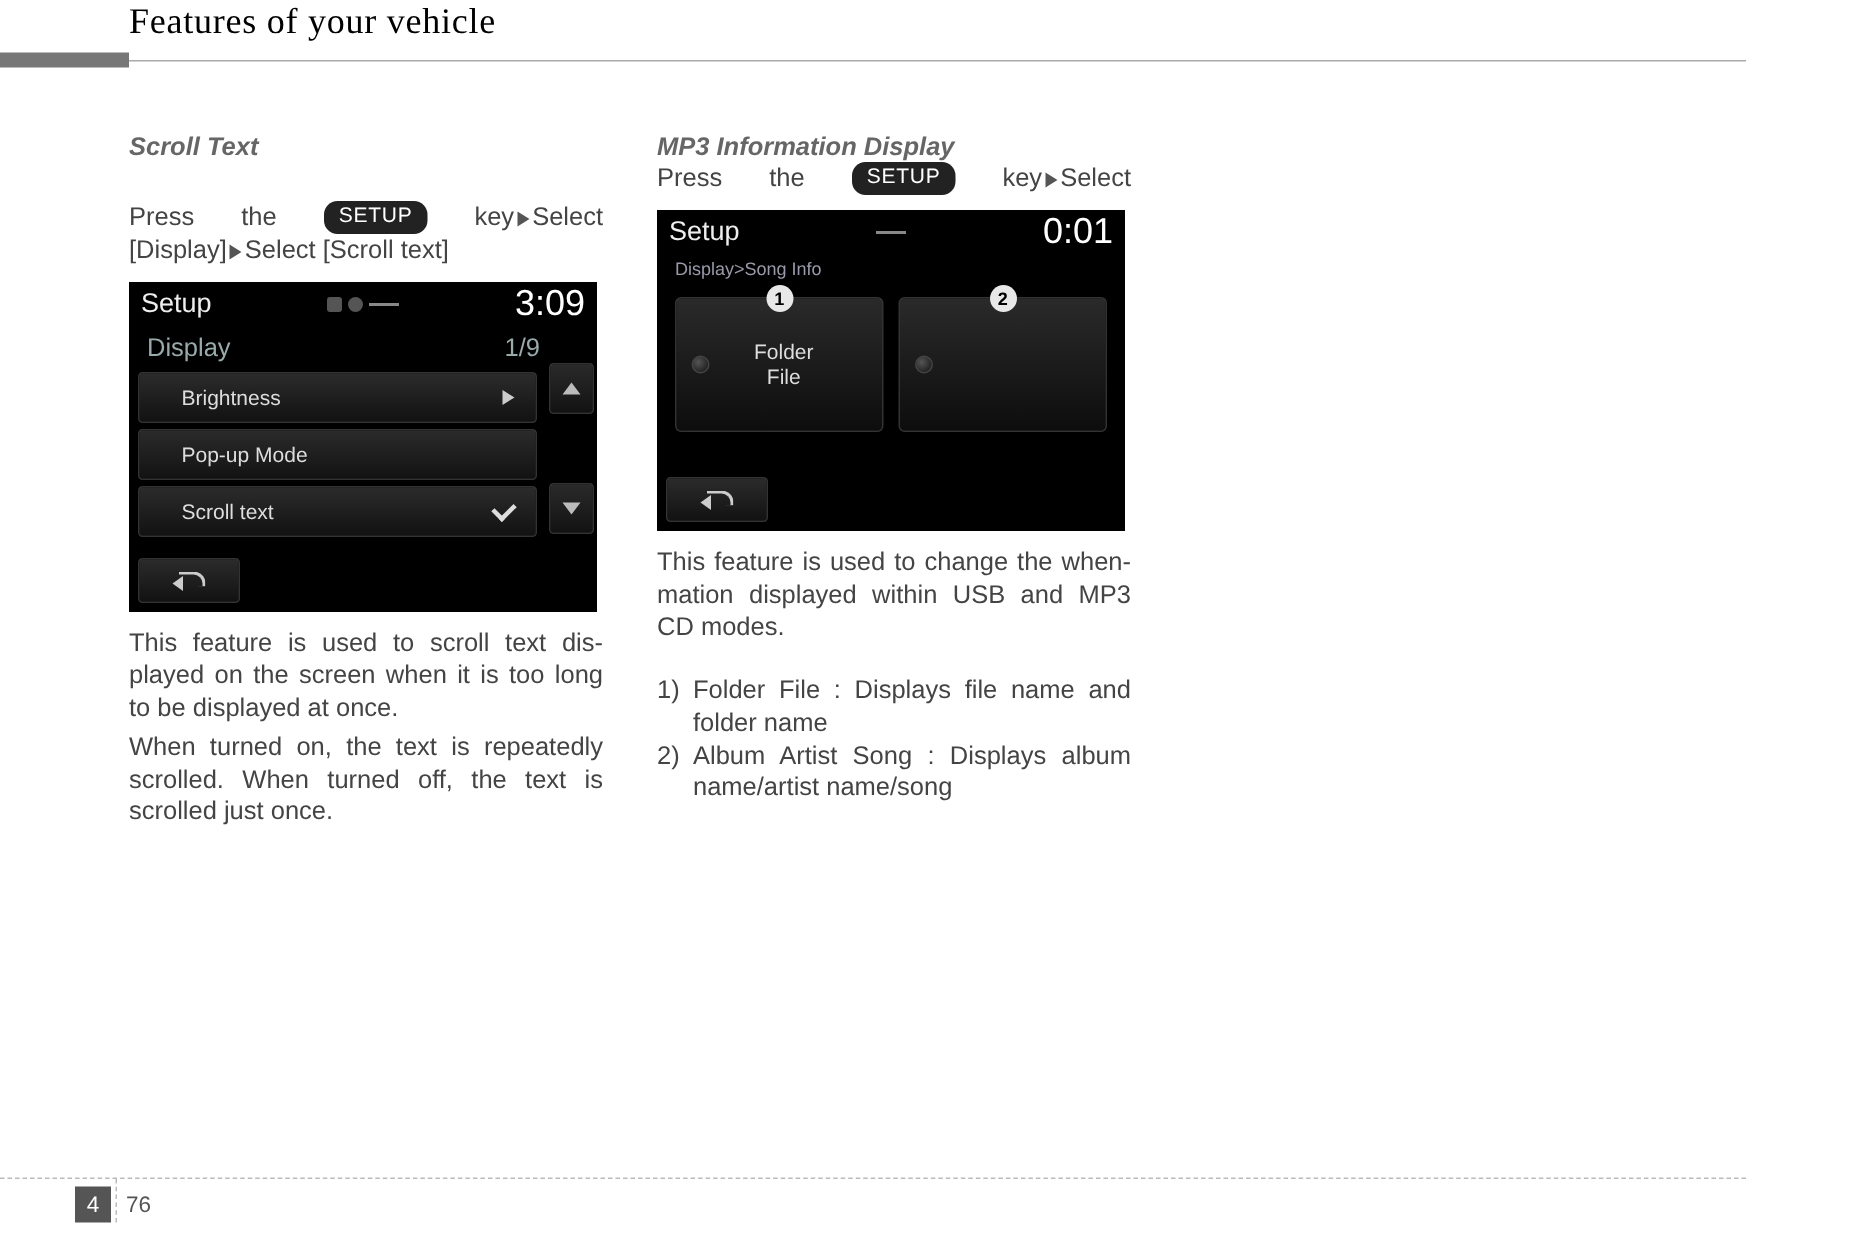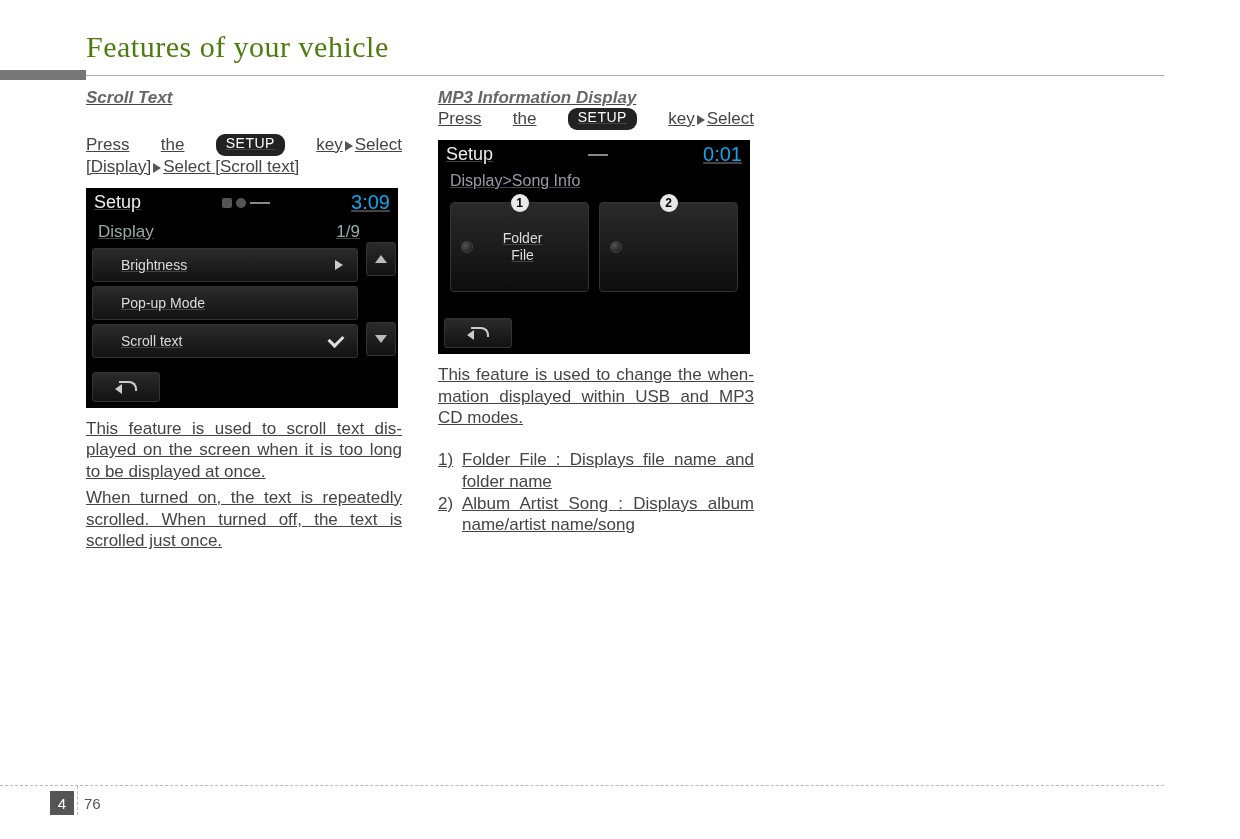--- a/index.html
+++ b/index.html
@@ -6,25 +6,24 @@
     body {
       width: 1240px;
       height: 839px;
       font-family: Arial, Helvetica, sans-serif;
       color: #444;
       background: #fff;
       position: relative;
     }
     .header-title {
       font-family: Georgia, 'Times New Roman', serif;
-      font-size: 30px;
-      color: #4d7c0f;
+      font-size: 24px;
+      color: #000000;
       padding: 2px 0 0 86px;
       letter-spacing: 0.5px;
-      margin-top: 28px;
     }
     .header-line {
       display: flex;
       align-items: center;
       margin-top: 6px;
     }
     .header-line .bar {
       width: 86px;
       height: 10px;
       background: #777;
@@ -34,21 +33,20 @@
       height: 1px;
       background: #aaa;
       margin-right: 76px;
     }
     .content-area {
       position: absolute;
       top: 38px;
       left: 86px;
       right: 76px;
       bottom: 50px;
-      text-decoration: underline;
     }
     .columns {
       display: flex;
       gap: 36px;
     }
     .col {
       width: 316px;
       padding-top: 50px;
     }
     .col-heading {
@@ -110,22 +108,22 @@
       flex: 0 0 auto;
     }
     .sc-icons {
       flex: 1;
       display: flex;
       gap: 4px;
       align-items: center;
       justify-content: center;
     }
     .sc-time {
-      font-size: 20px;
-      color: #0ea5e9;
+      font-size: 24px;
+      color: #ffffff;
     }
     .mini-icon {
       width: 10px; height: 10px;
       background: #555;
       border-radius: 2px;
     }
     .mini-usb {
       width: 20px; height: 8px;
       position: relative;
     }
@@ -231,21 +229,21 @@
       left: 0; top: 3px;
       width: 0; height: 0;
       border-top: 5px solid transparent;
       border-bottom: 5px solid transparent;
       border-right: 7px solid #ccc;
     }
 
     
     .screen2 { height: 214px; position: relative; }
     .crumb {
-      font-size: 16px;
+      font-size: 12px;
       color: #99a;
       padding: 2px 0 4px 12px;
     }
     .opt-wrap {
       display: flex;
       gap: 10px;
       padding: 8px 12px 0 12px;
     }
     .opt-card {
       flex: 1;

